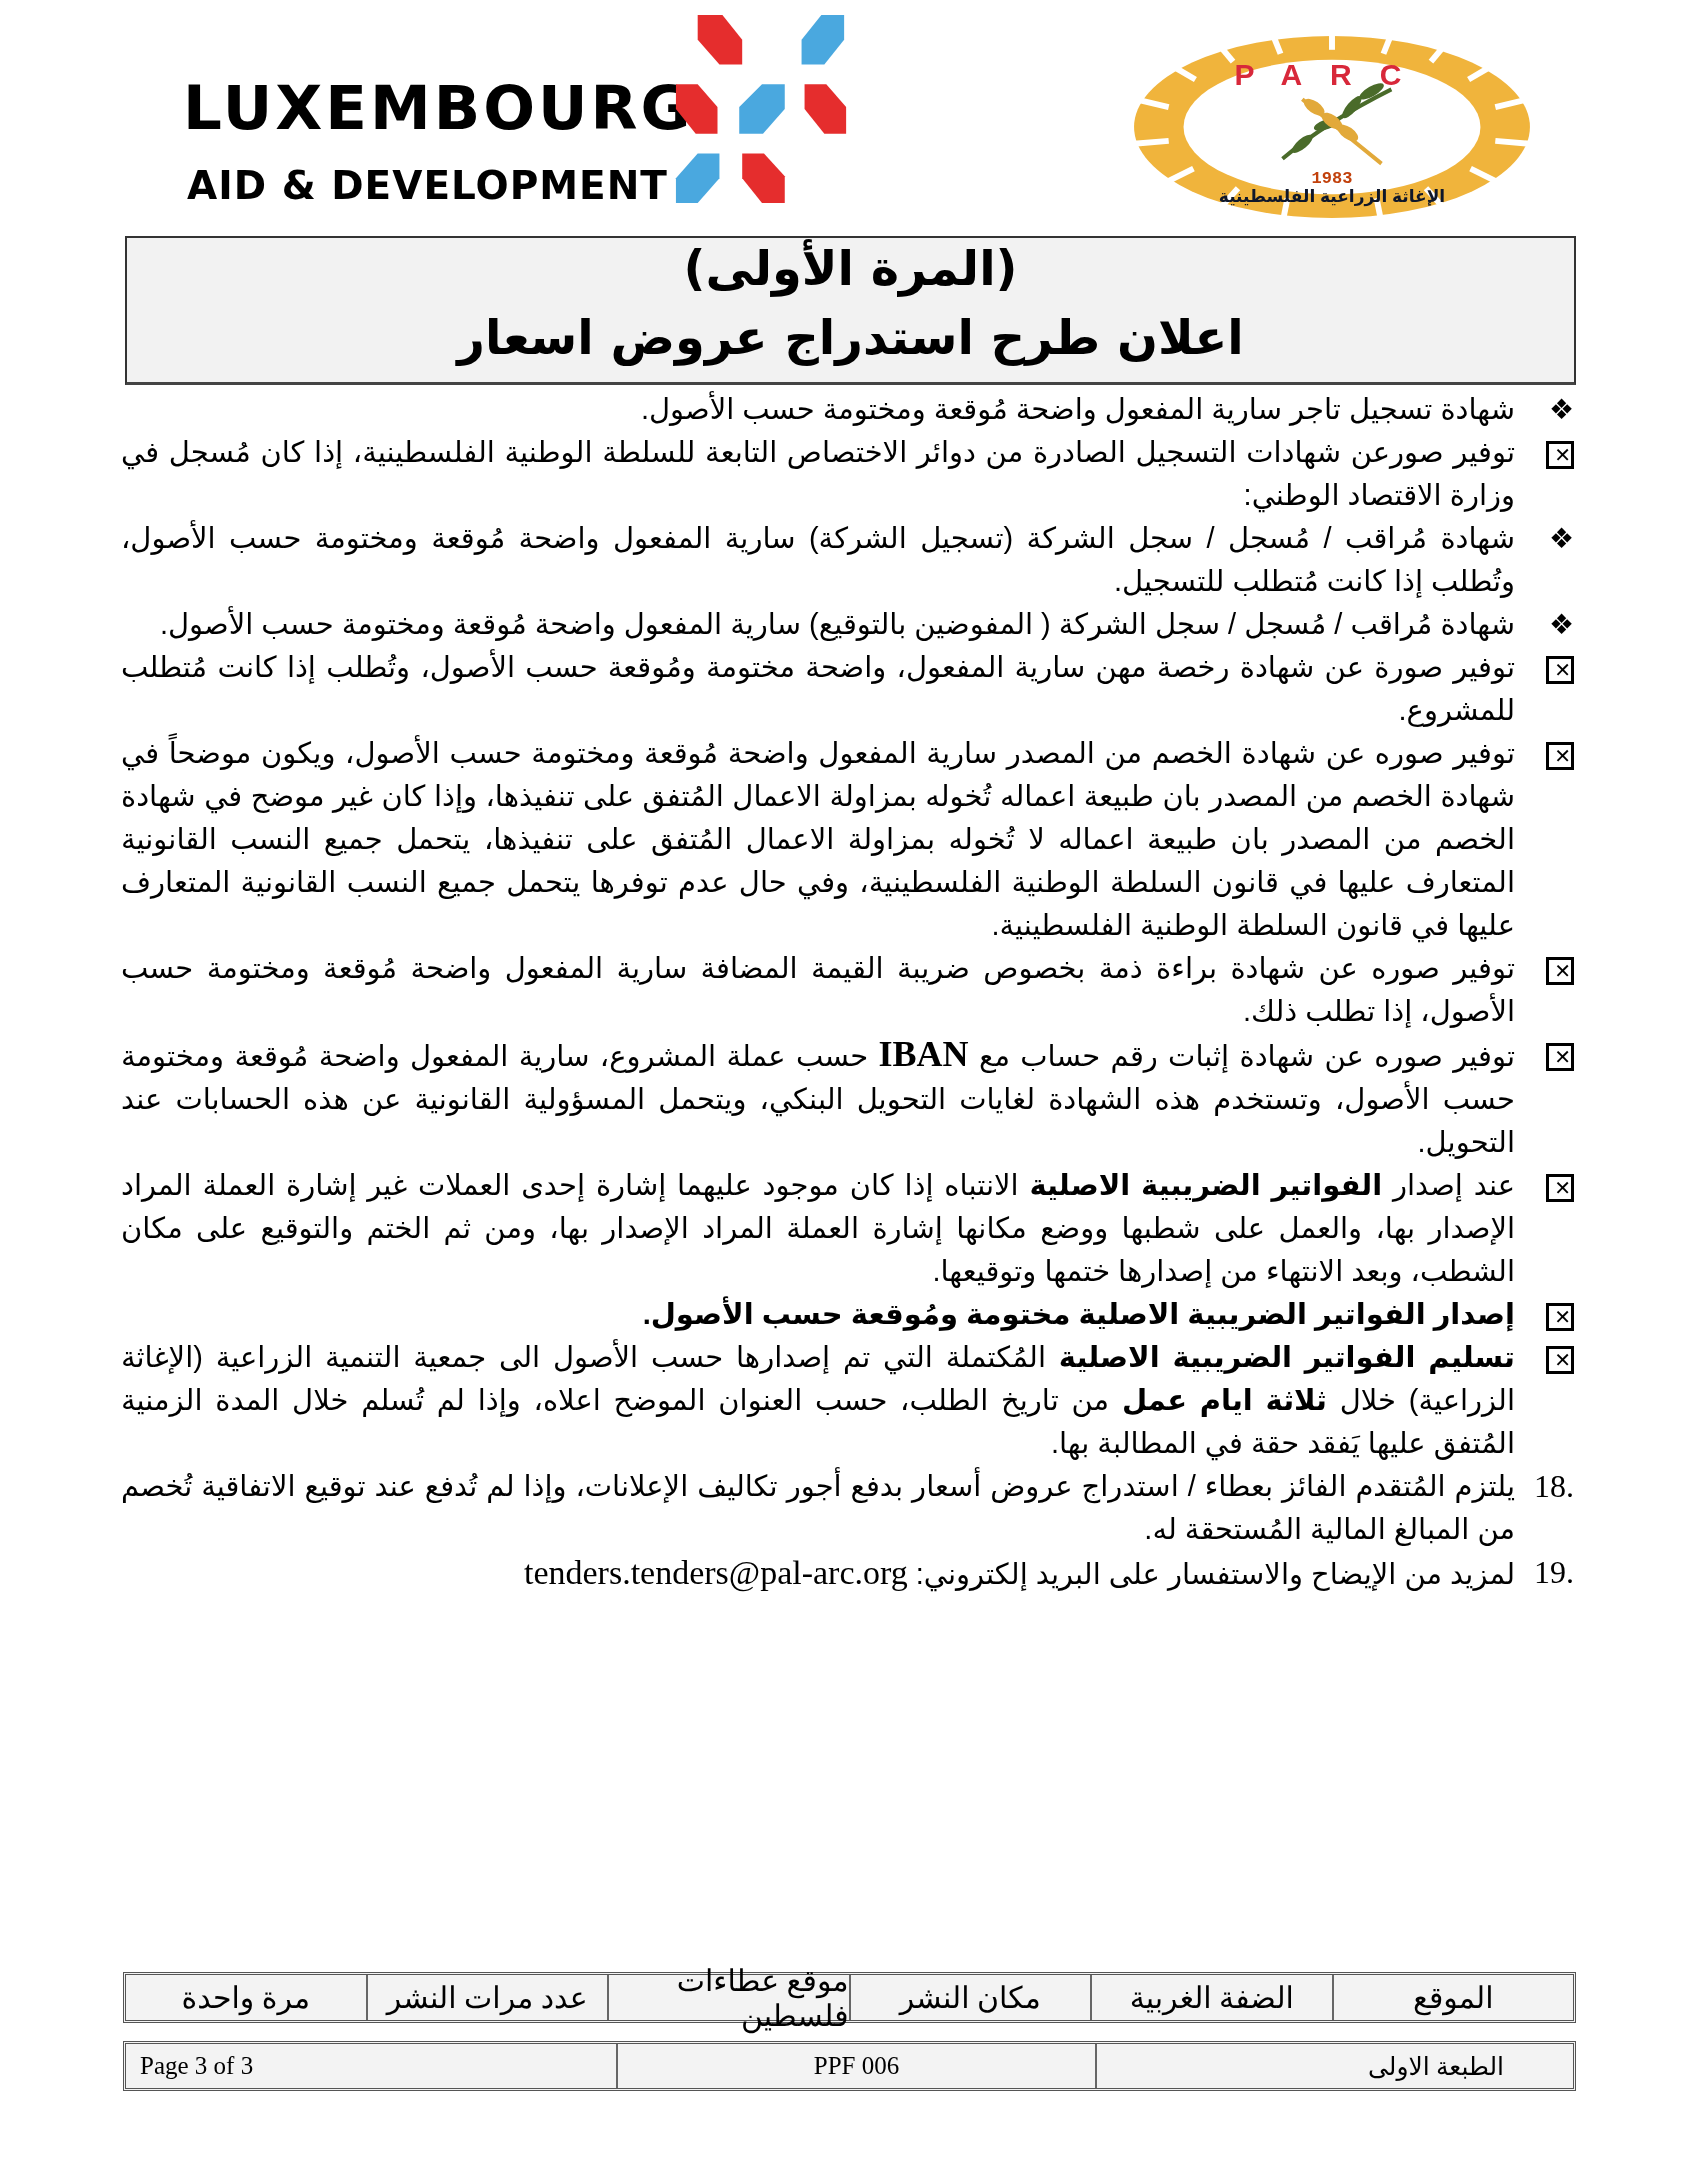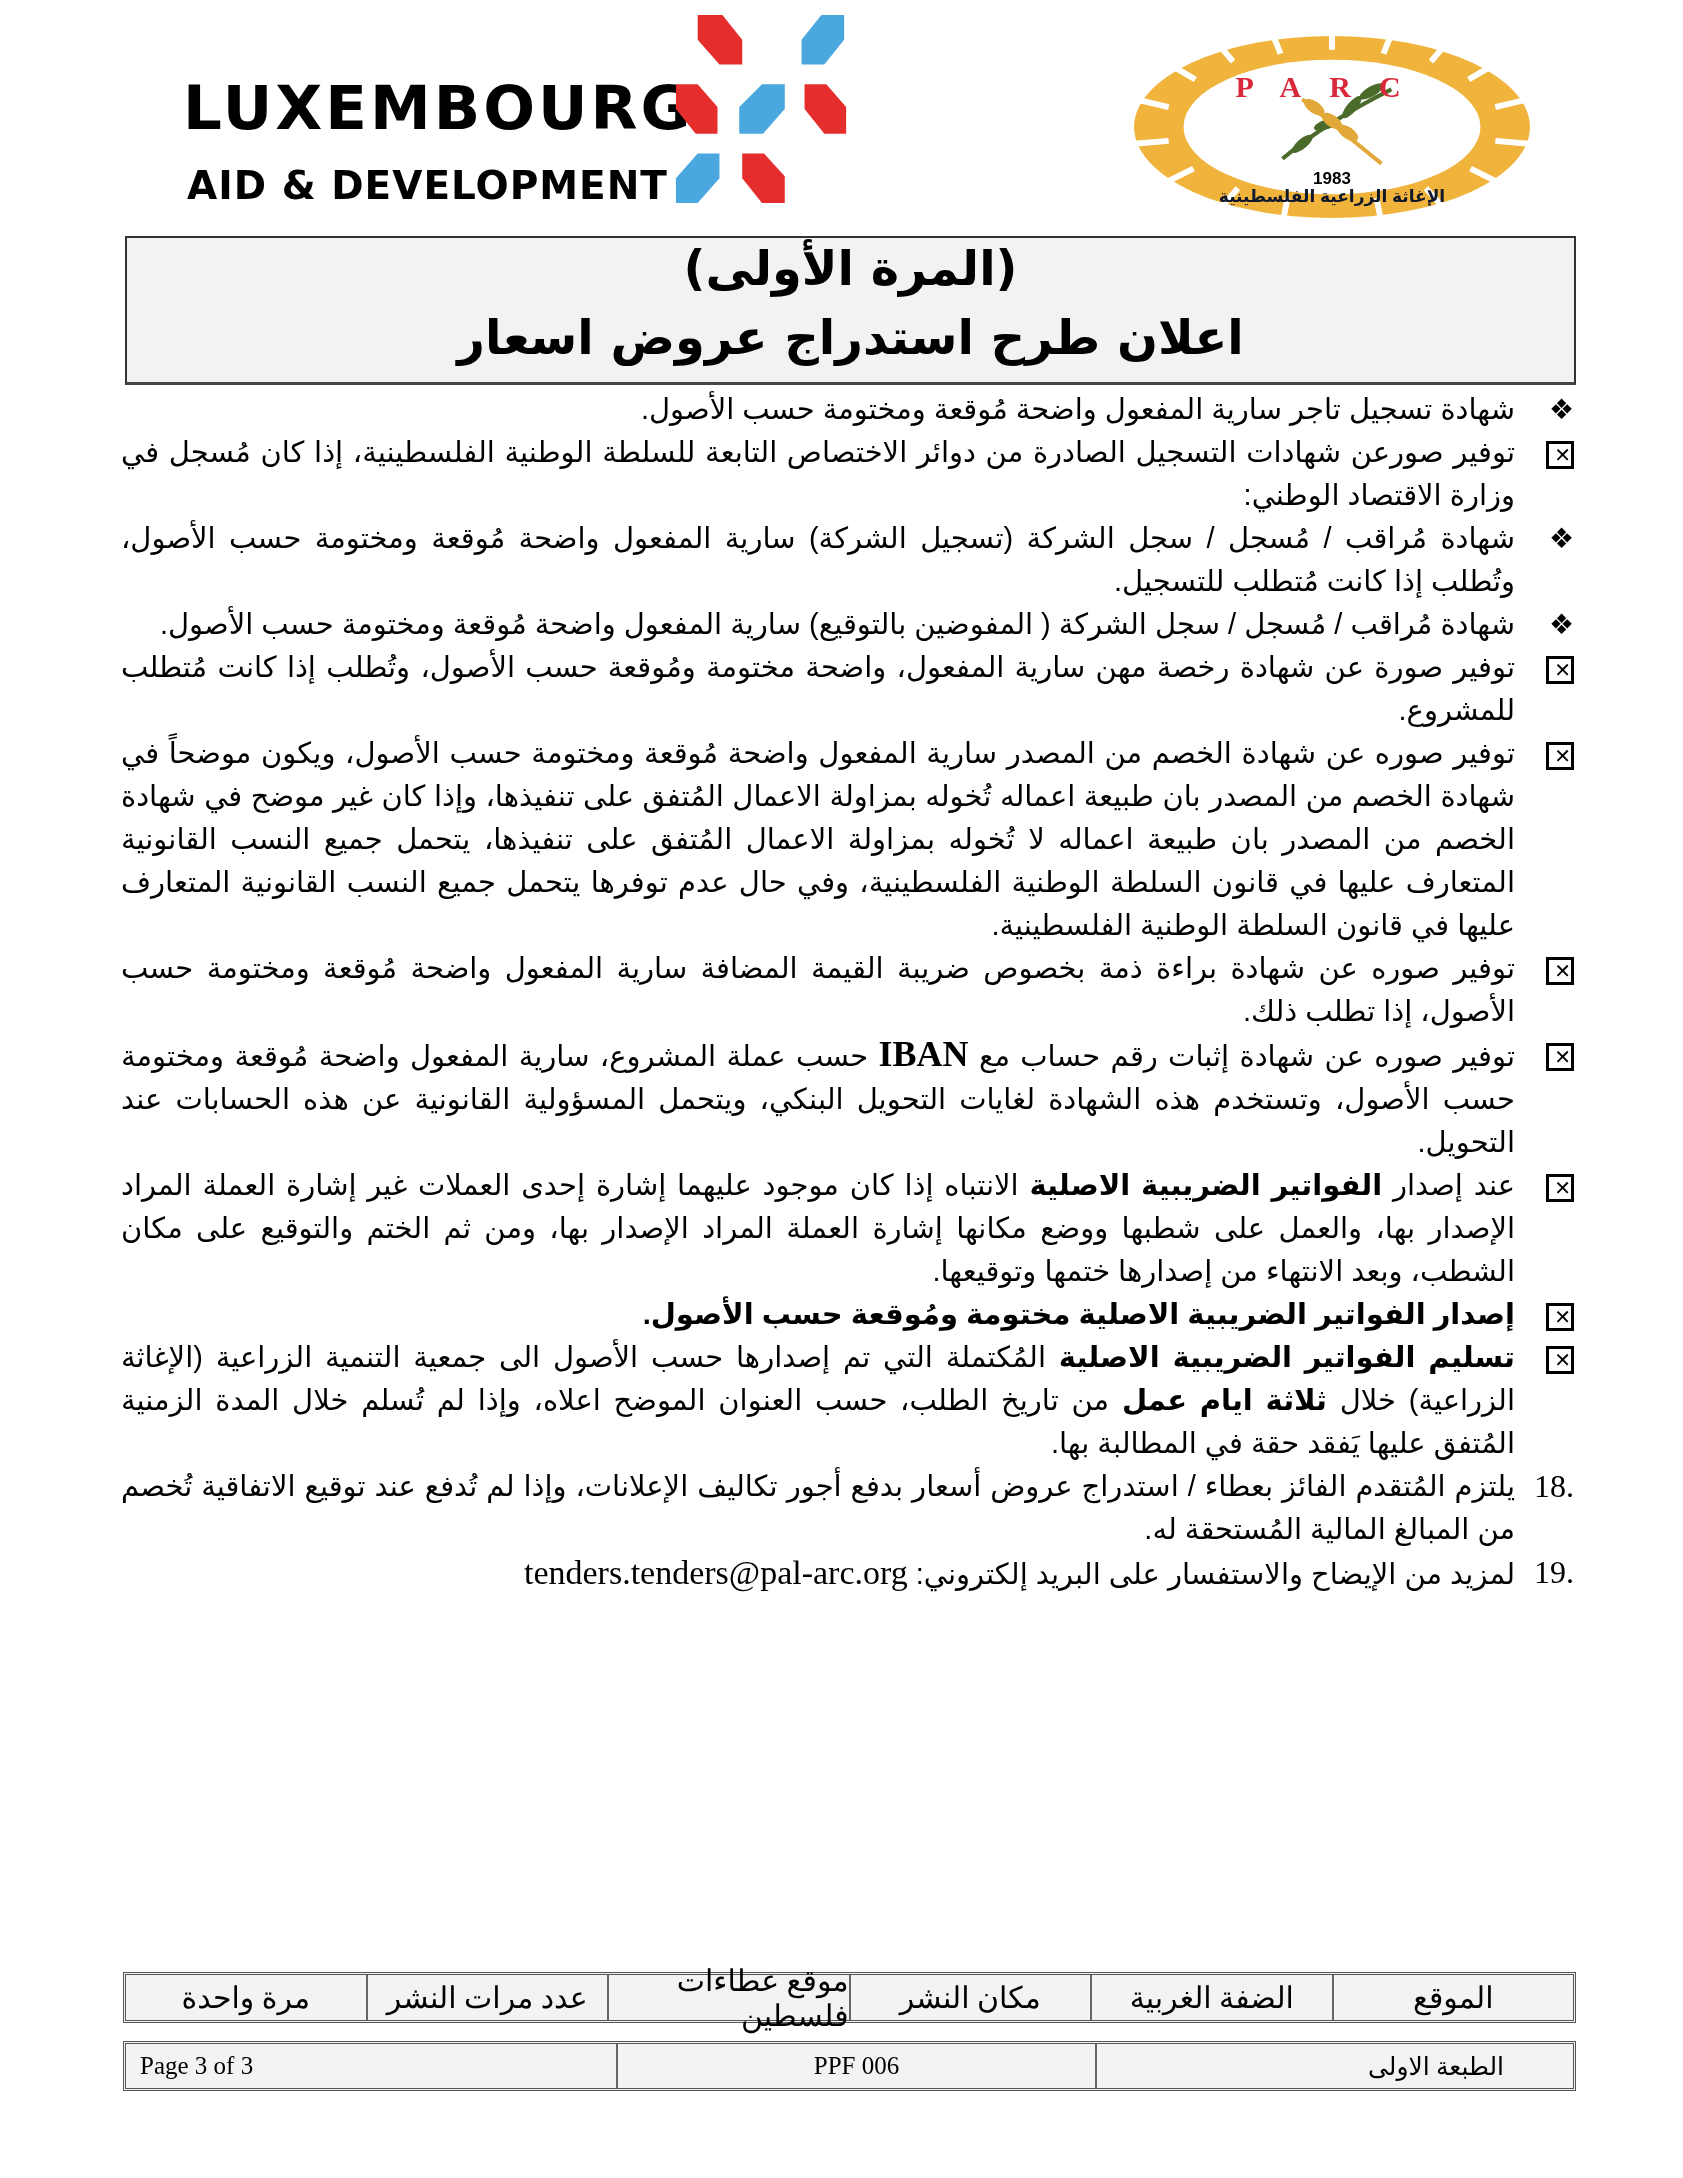--- a/index.html
+++ b/index.html
@@ -8,25 +8,25 @@
 
   
   .lux-logo { position: absolute; left: 183px; top: 10px; width: 673px; height: 198px; }
   .lux-text1 { position: absolute; left: 0; top: 67px; font-family: "DejaVu Sans", sans-serif;
                font-weight: bold; font-size: 61px; letter-spacing: 3px; line-height: 1; }
   .lux-text2 { position: absolute; left: 4px; top: 156px; font-family: "DejaVu Sans", sans-serif;
                font-weight: bold; font-size: 39px; letter-spacing: 1px; line-height: 1; }
   .lux-mark { position: absolute; left: 485px; top: 0; width: 188px; height: 198px; }
 
   .parc-logo { position: absolute; left: 1124px; top: 30px; width: 416px; height: 193px; }
-  .parc-text { position: absolute; left: 0; width: 100%; text-align: center; top: 40px;
-               font-family: Liberation Serif, serif; font-weight: bold; color: #d8283a;
+  .parc-text { position: absolute; left: 0; width: 100%; text-align: center; top: 28px;
+               font-family: Liberation Sans, sans-serif; font-weight: bold; color: #d8283a;
                font-size: 30px; letter-spacing: 28px; }
   .parc-year { position: absolute; left: 0; width: 100%; text-align: center; top: 139px;
-               font-family: Liberation Sans, sans-serif; font-weight: bold; color: #000000; font-size: 17px; }
+               font-family: Liberation Mono, monospace; font-weight: bold; color: #c2410c; font-size: 17px; }
   .parc-arabic { position: absolute; left: 0; width: 100%; text-align: center; top: 156px;
                  color: #0f172a; font-weight: bold; font-size: 17px; }
 
   
   .title-box { position: absolute; left: 125px; top: 236px; width: 1451px; height: 149px;
                background: #f2f2f2; border: 2px solid #333; box-sizing: border-box;
                border-bottom: 3px solid #444; text-align: center; }
   .title-line { font-family: "DejaVu Sans", sans-serif; font-weight: bold; font-size: 48px;
                 line-height: 61px; direction: rtl; }
   .title-line.first { margin-top: 8px; }

